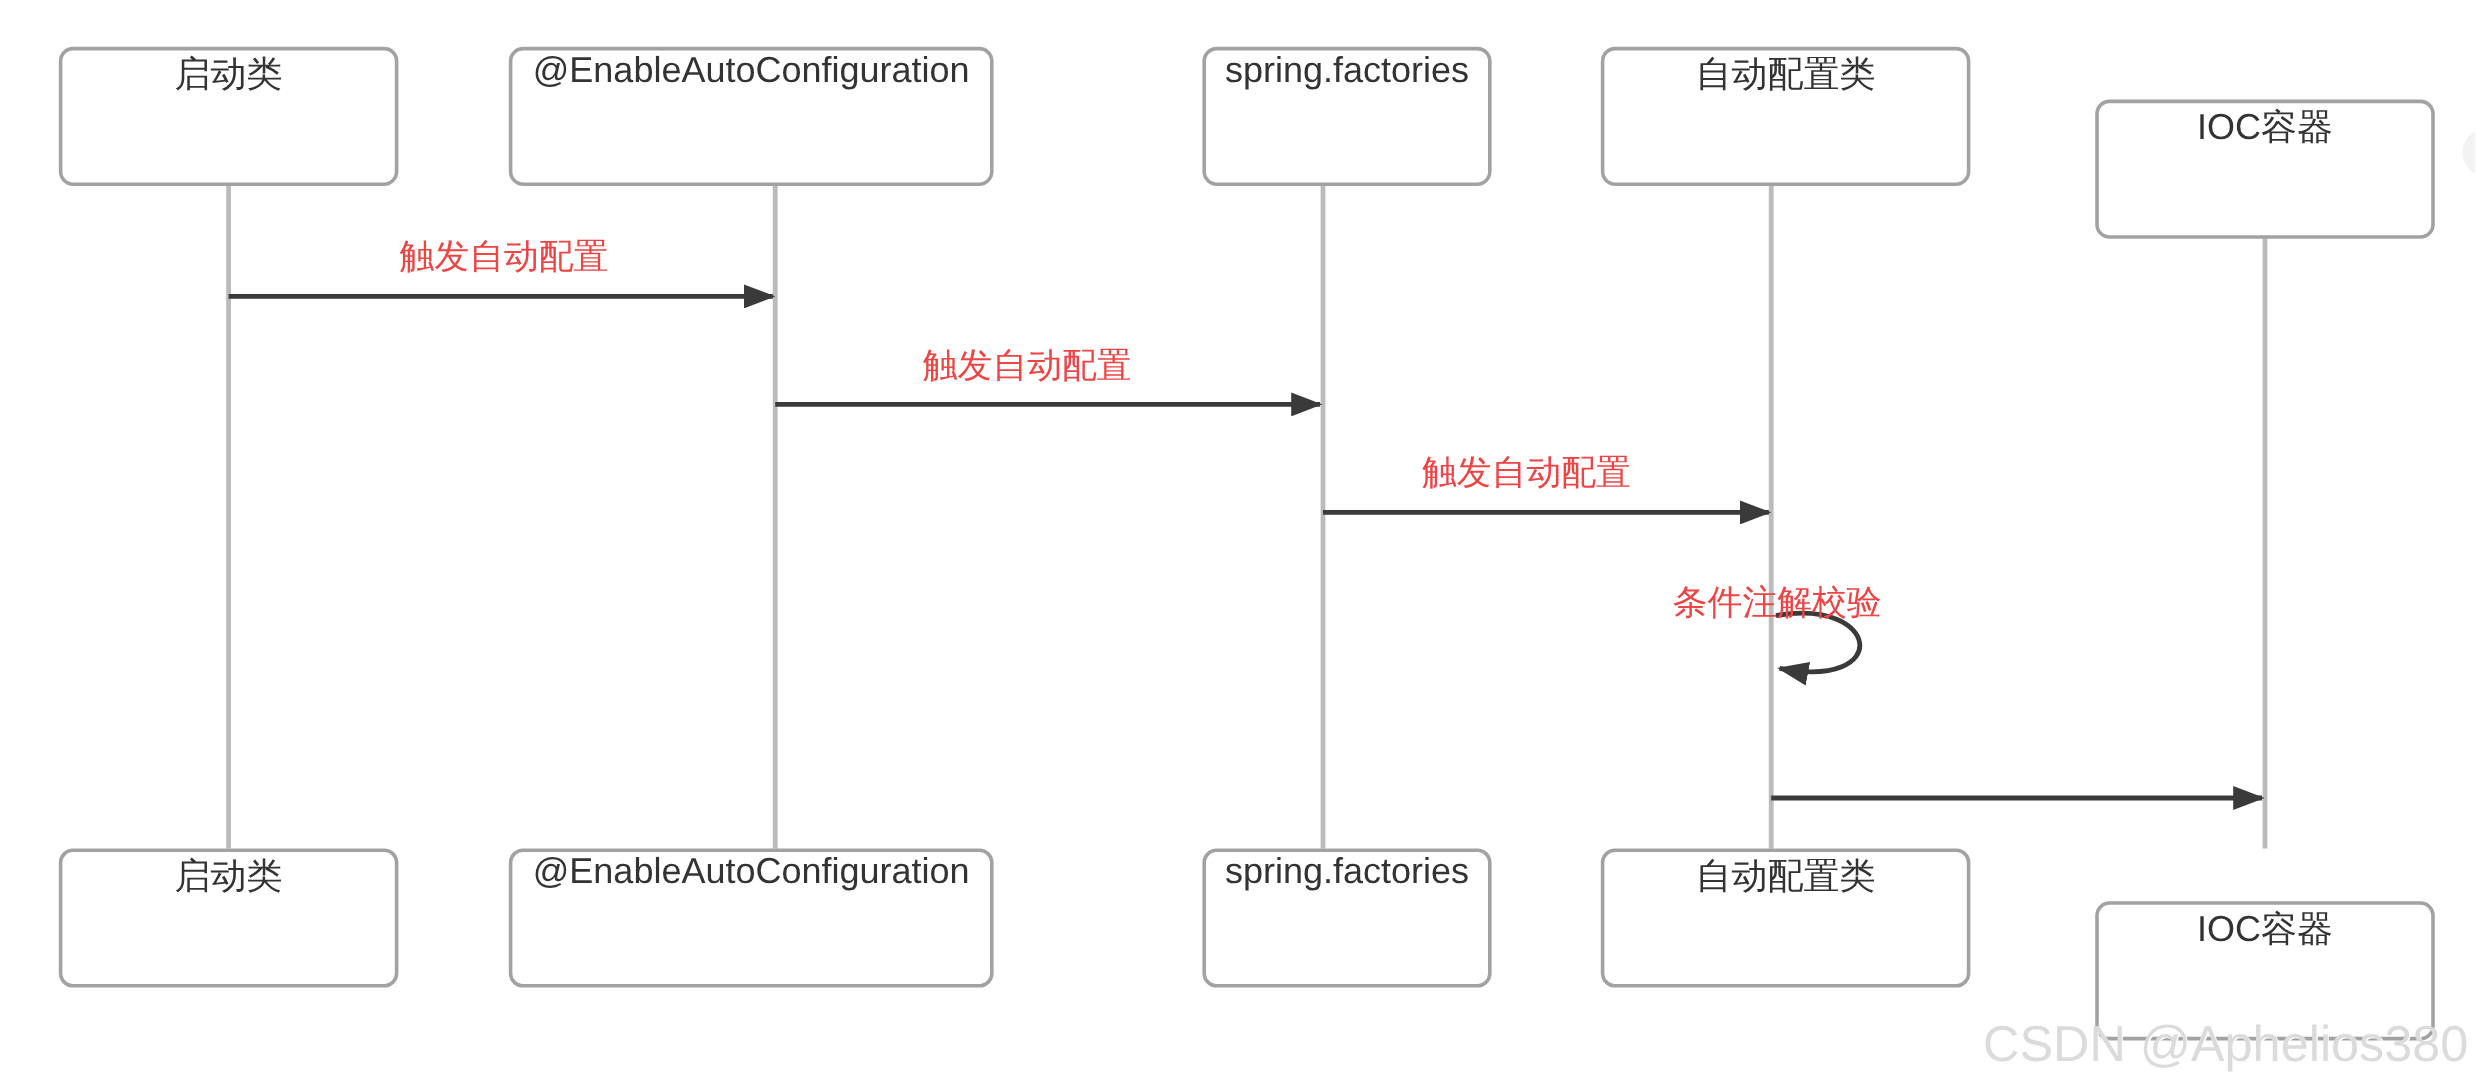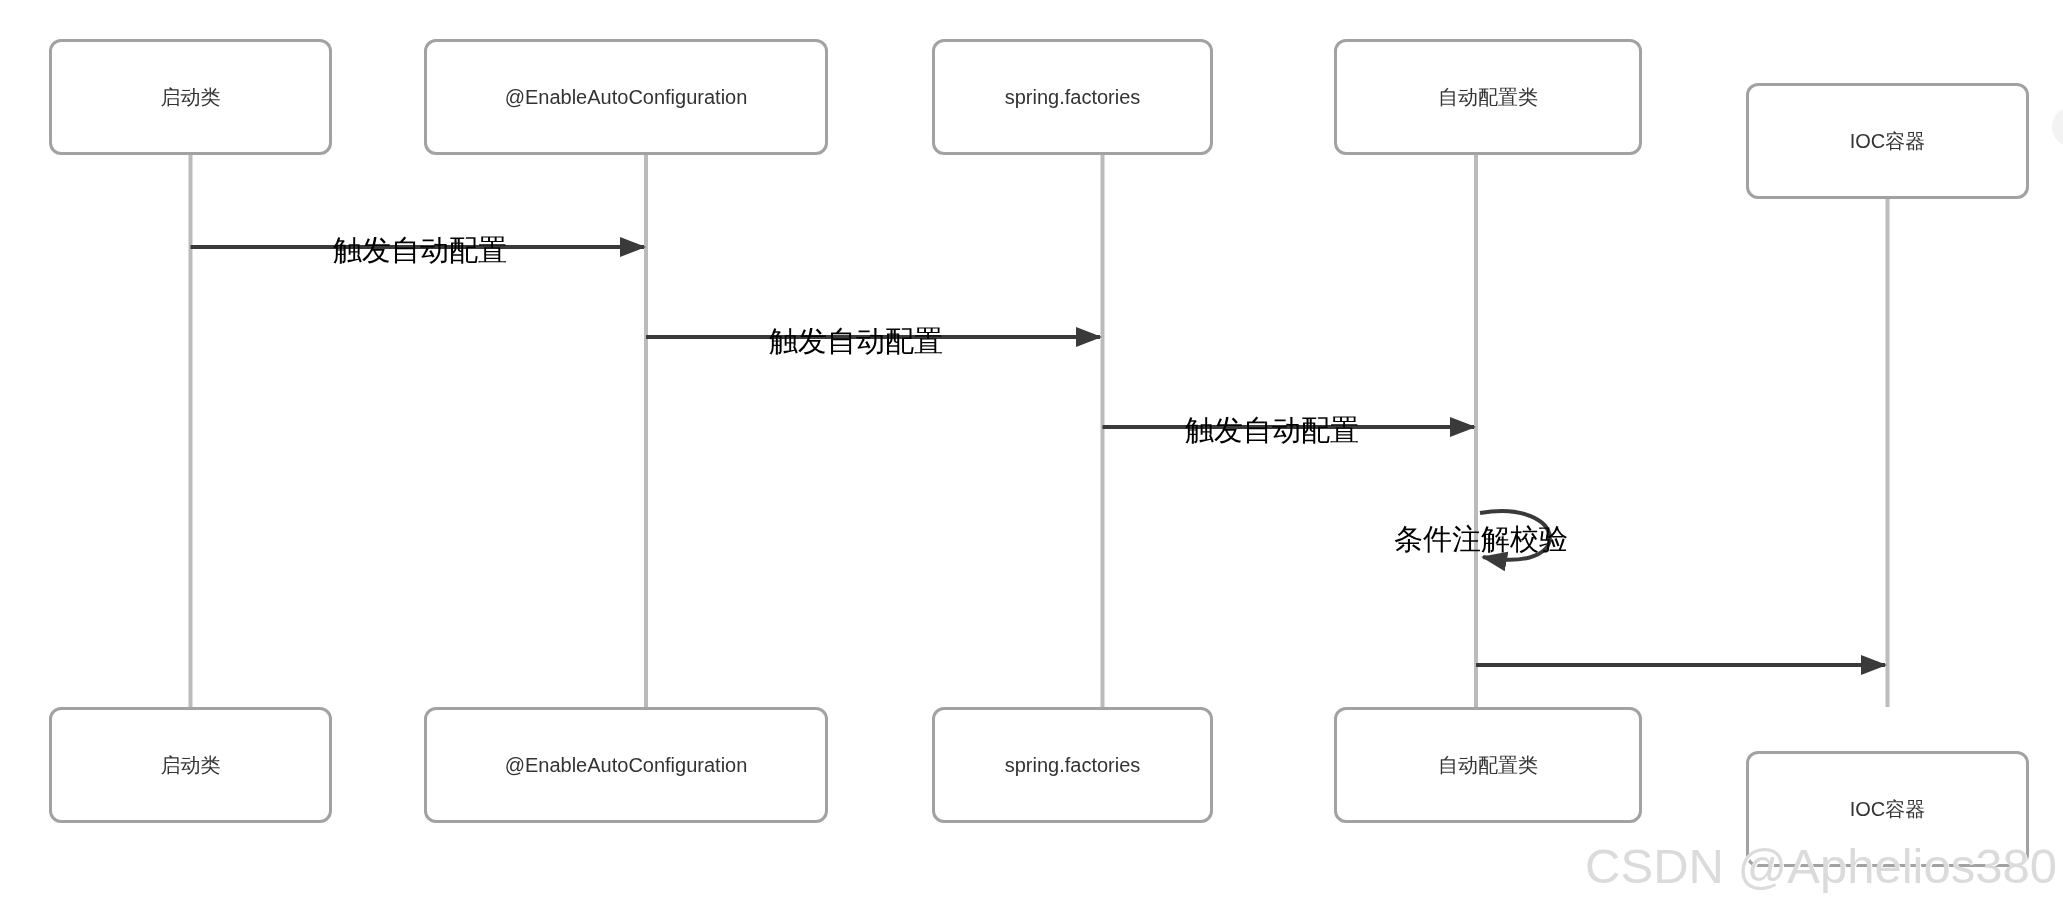--- a/index.html
+++ b/index.html
@@ -21,57 +21,56 @@
     top: 0;
   }
   .actor-box {
     position: absolute;
     height: 116px;
     background: #ffffff;
     border: 3px solid #a2a2a2;
     border-radius: 12px;
     box-sizing: border-box;
     display: flex;
-    align-items: center;
+    align-items: flex-start;
     justify-content: center;
-    font-size: 20px;
+    font-size: 30px;
     color: #333333;
     white-space: nowrap;
     z-index: 2;
   }
   .row-top    { top: 39px; }
   .row-bottom { top: 707px; }
   .a1 { left: 49px;   width: 283px; }
   .a2 { left: 424px;  width: 404px; }
-  .a3 { left: 932px;  width: 281px; }
+  .a3 { left: 1002px;  width: 241px; }
   .a4 { left: 1334px; width: 308px; }
   .a5 { left: 1746px; width: 283px; margin-top: 44px; }
 
   .msg-label {
     position: absolute;
     transform: translateX(-50%);
     font-size: 29px;
-    color: #000000;
+    color: #ef4444;
     white-space: nowrap;
     height: 36px;
     line-height: 36px;
     z-index: 3;
-    margin-top: 36px;
   }
   .m1 { left: 420px;  top: 196px; }
   .m2 { left: 856px;  top: 287px; }
   .m3 { left: 1272px; top: 376px; }
   .m4 { left: 1481px; top: 485px; }
   .m5 { left: 1678px; top: 614px; }
 
   .watermark {
     position: absolute;
     right: 6px;
     bottom: 9px;
-    font-size: 49px;
+    font-size: 42px;
     color: #dbdbdb;
     text-shadow: 1px 1px 0 #ffffff;
     white-space: nowrap;
     z-index: 4;
   }
   .edge-widget {
     position: absolute;
     left: 2052px;
     top: 107px;
     width: 40px;

